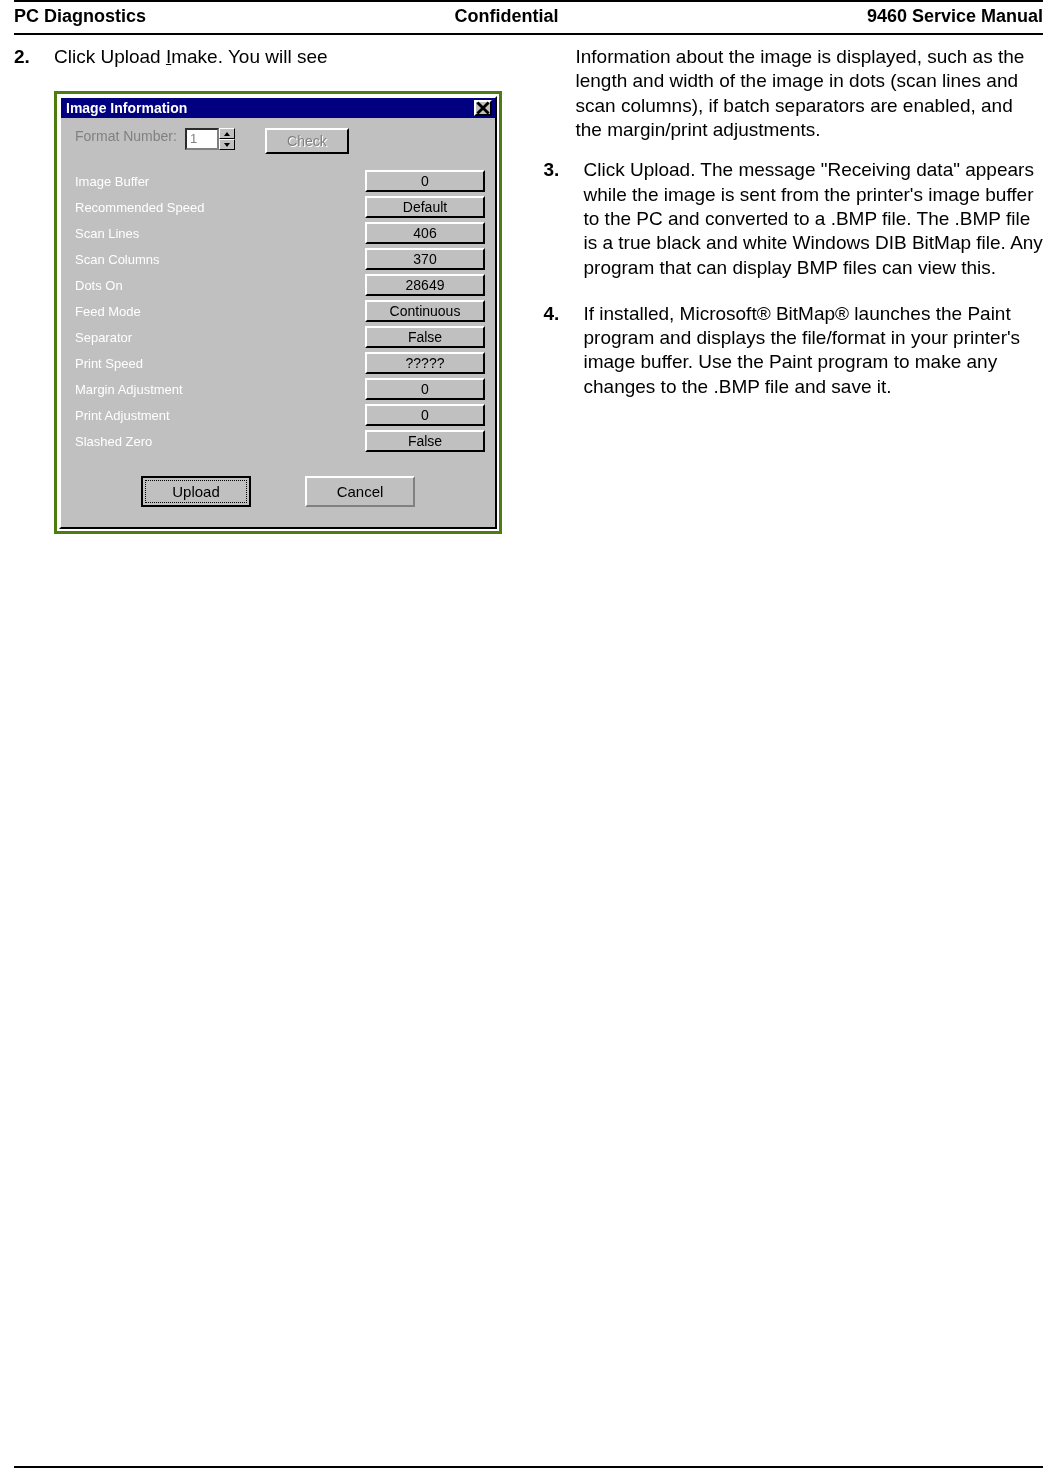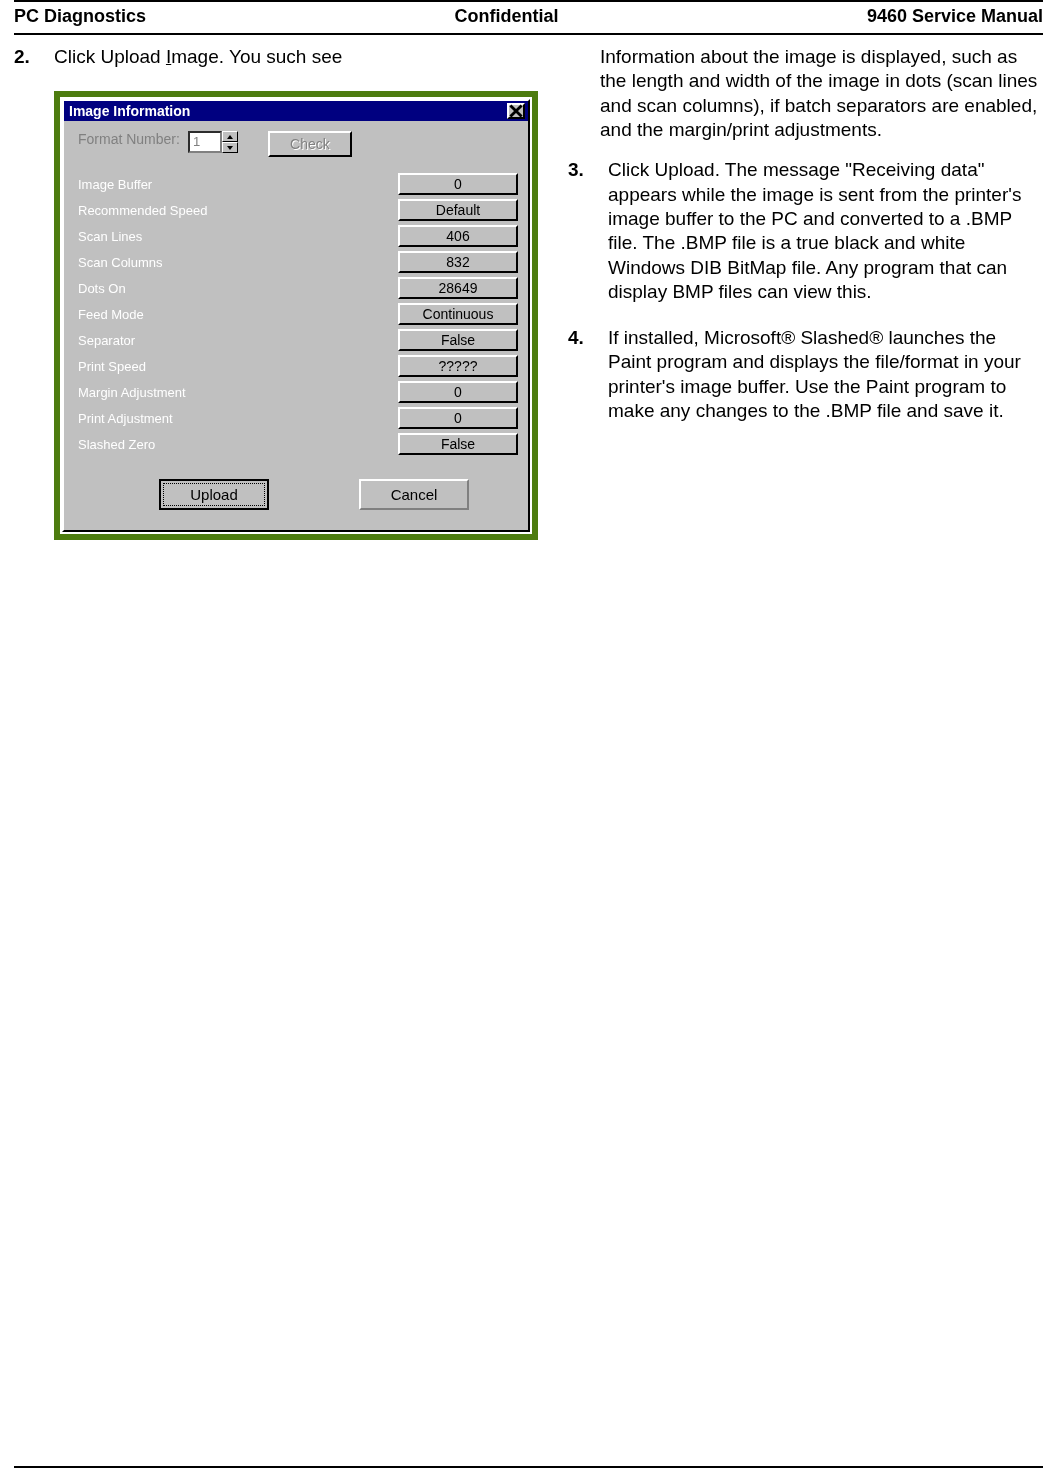--- a/index.html
+++ b/index.html
@@ -9,42 +9,42 @@
   .hdr { display: flex; justify-content: space-between; font-weight: bold; font-size: 18px; padding: 2px 0 6px 0; }
   .hdr-rule { border-top: 2px solid #000; margin-bottom: 10px; }
   .cols { display: flex; gap: 30px; }
   .col { flex: 1 1 50%; }
   .step { display: flex; gap: 14px; margin-bottom: 14px; font-size: 19px; line-height: 1.28; }
   .step .num { font-weight: bold; min-width: 26px; }
   .step .body p { margin-bottom: 8px; }
   .underline-letter { text-decoration: underline; }
 
   
-  .shot-frame { border: 6px solid #4d7c0f; width: 484px; margin: 14px 0 0 40px; padding: 2px; }
+  .shot-frame { border: 3px solid #4d7c0f; width: 448px; margin: 14px 0 0 40px; padding: 2px; }
   .dialog { background: #c0c0c0; border: 2px solid #000; border-top-color:#fff; border-left-color:#fff; font-family: Tahoma, Arial, sans-serif; }
   .titlebar { background: #000080; color: #fff; display: flex; align-items: center; justify-content: space-between; padding: 2px 3px; }
   .titlebar .t { font-weight: bold; font-size: 14px; padding-left: 2px; }
   .closebtn { width: 18px; height: 16px; background: #c0c0c0; border: 2px solid #000; border-top-color:#fff; border-left-color:#fff; display:flex; align-items:center; justify-content:center; font-size:12px; font-weight:bold; color:#000; line-height:1; }
   .dbody { padding: 10px 10px 14px 10px; }
   .toprow { display:flex; gap:8px; margin-bottom:14px; padding-left:4px; }
   .lbl-dis { color:#808080; font-size:14px; }
   .spin { display:flex; align-items:stretch; }
   .spin-input { width:34px; height:22px; background:#fff; border:2px inset #808080; font-size:13px; padding:1px 3px; color:#808080; }
   .spin-btns { display:flex; flex-direction:column; }
   .spin-b { width:16px; height:11px; background:#c0c0c0; border:1px solid #000; border-top-color:#fff; border-left-color:#fff; display:flex; align-items:center; justify-content:center; }
   .spin-b svg { width:8px; height:6px; }
   .btn { background:#c0c0c0; border:2px solid #000; border-top-color:#fff; border-left-color:#fff; font-size:14px; padding:3px 12px; text-align:center; }
   .btn-dis { color:#808080; text-shadow: 1px 1px 0 #fff; }
   .check-btn { width:84px; }
   .rows { margin: 4px 0 18px 4px; }
   .row { display:flex; align-items:center; justify-content:space-between; height:26px; }
   .row .rlabel { color:#fff; font-size:13px; }
   .row .rval { width:120px; height:22px; background:#c0c0c0; border:2px solid #000; border-top-color:#fff; border-left-color:#fff; text-align:center; font-size:14px; padding-top:1px; color:#000; }
   .btnrow { display:flex; justify-content:center; gap:54px; padding: 4px 0 6px 0; }
-  .mainbtn { width:110px; background:#c0c0c0; border:2px solid #808080; border-top-color:#fff; border-left-color:#fff; font-size:15px; padding:5px 0; text-align:center; color:#000;margin-left:36px; }
+  .mainbtn { width:110px; background:#c0c0c0; border:2px solid #808080; border-top-color:#fff; border-left-color:#fff; font-size:15px; padding:5px 0; text-align:center; color:#000; }
   .mainbtn.focus { outline:1px dotted #000; outline-offset:-5px; border:2px solid #000; }
 
   .footer { position:absolute; left:14px; right:14px; bottom:10px; }
   .f-rule { border-top:2px solid #000; margin-bottom:4px; }
   .f-row { display:flex; justify-content:space-between; font-weight:bold; font-size:18px; }
   .intro-para { font-size:19px; line-height:1.28; margin: 0 0 16px 32px; }
 </style>
 </head>
 <body>
 
@@ -57,21 +57,21 @@
   </div>
   <div class="hdr-rule"></div>
 
   <div class="cols">
 
     <div class="col">
       <div class="step">
         <div class="num">2.</div>
         <div class="body">
           <p>
-            <span>Click Upload </span><span class="underline-letter">I</span><span>mage.  You such see</span>
+            <span>Click Upload </span><span class="underline-letter">I</span><span>make.  You will see</span>
           </p>
         </div>
       </div>
 
       <div class="shot-frame">
         <div class="dialog">
           <div class="titlebar">
             <span class="t">Image Information</span>
             <div class="closebtn">
               <svg viewBox="0 0 10 10">
@@ -109,21 +109,21 @@
                 <div class="row">
                   <div class="rlabel">Recommended Speed</div>
                   <div class="rval">Default</div>
                 </div>
                 <div class="row">
                   <div class="rlabel">Scan Lines</div>
                   <div class="rval">406</div>
                 </div>
                 <div class="row">
                   <div class="rlabel">Scan Columns</div>
-                  <div class="rval">832</div>
+                  <div class="rval">370</div>
                 </div>
                 <div class="row">
                   <div class="rlabel">Dots On</div>
                   <div class="rval">28649</div>
                 </div>
                 <div class="row">
                   <div class="rlabel">Feed Mode</div>
                   <div class="rval">Continuous</div>
                 </div>
                 <div class="row">
@@ -164,21 +164,21 @@
         <div class="num">3.</div>
         <div class="body">
           <p>Click Upload.  The message "Receiving data" appears while the image is sent from the printer's image buffer to the PC and converted to a .BMP file. The .BMP file is a true black and white Windows DIB BitMap file.  Any program that can display BMP files can view this.</p>
         </div>
       </div>
 
       <div class="step">
         <div class="num">4.</div>
         <div class="body">
           <p>
-            <span>If installed, Microsoft</span><span>®</span><span> Slashed</span><span>®</span><span> launches the Paint program and displays the file/format in your printer's image buffer.  Use the Paint program to make any changes to the .BMP file and save it.</span>
+            <span>If installed, Microsoft</span><span>®</span><span> BitMap</span><span>®</span><span> launches the Paint program and displays the file/format in your printer's image buffer.  Use the Paint program to make any changes to the .BMP file and save it.</span>
           </p>
         </div>
       </div>
     </div>
   </div>
 
   <div class="footer">
     <div class="f-rule"></div>
   </div>
 </div>

